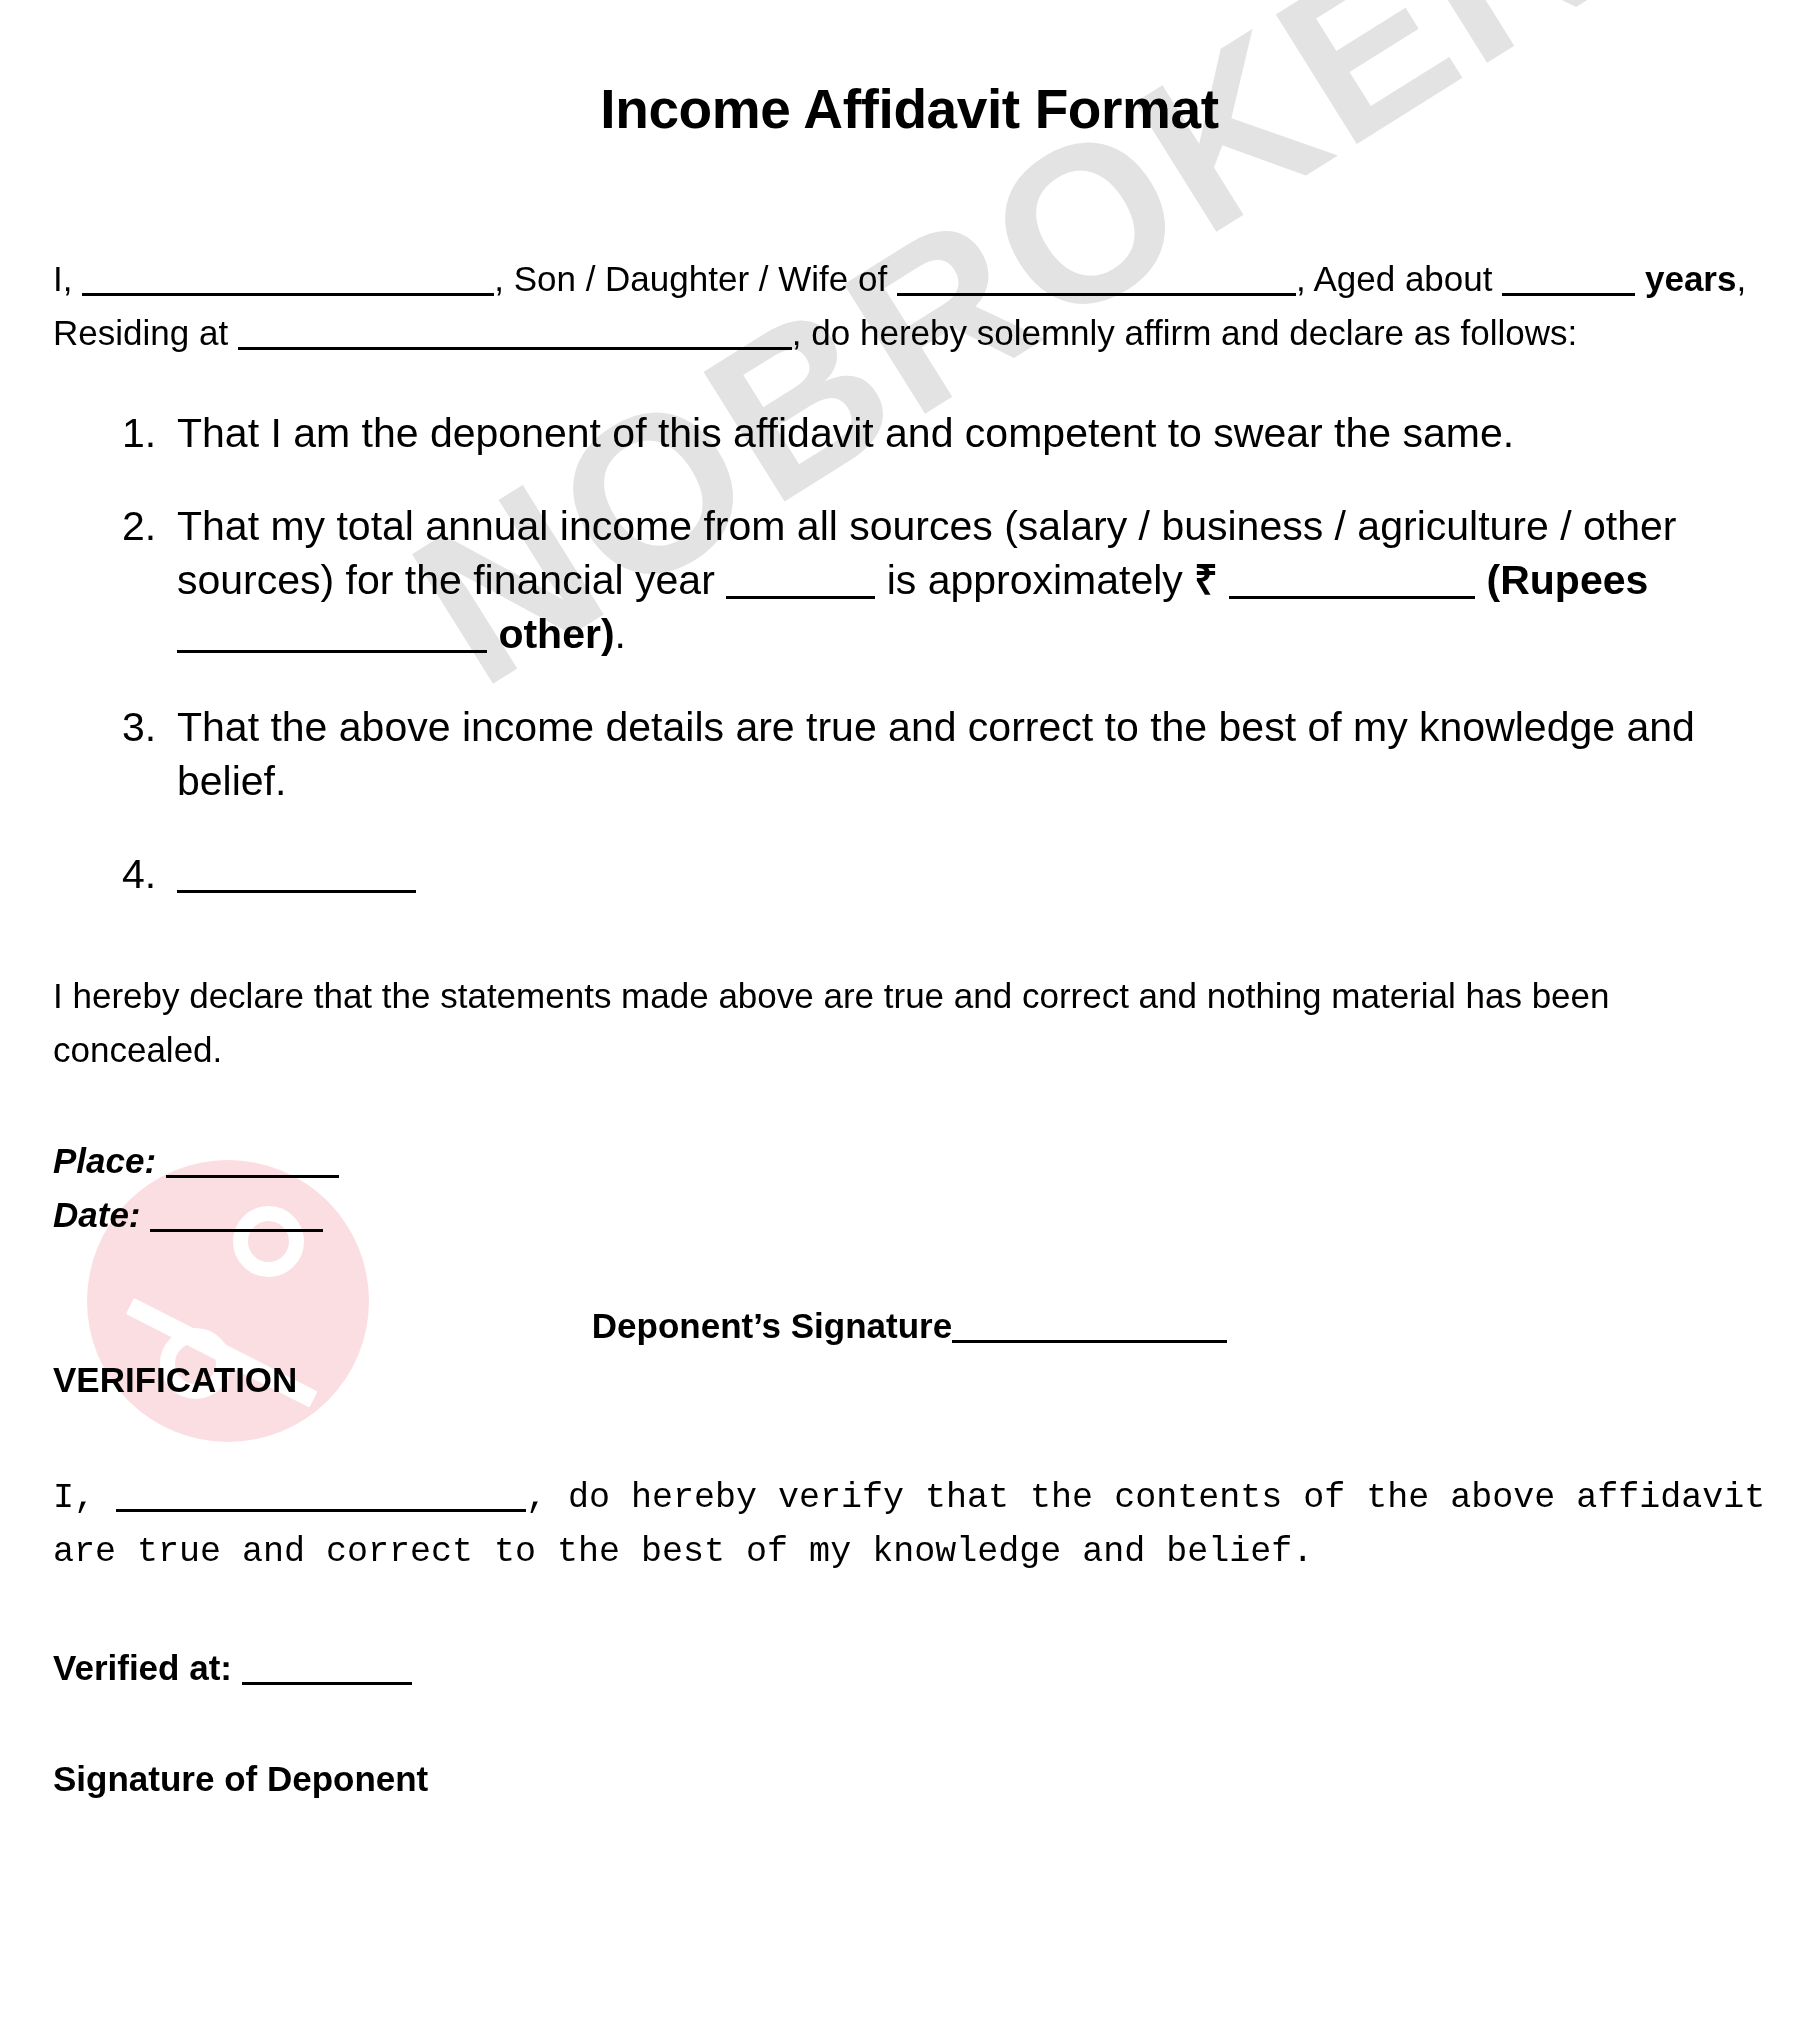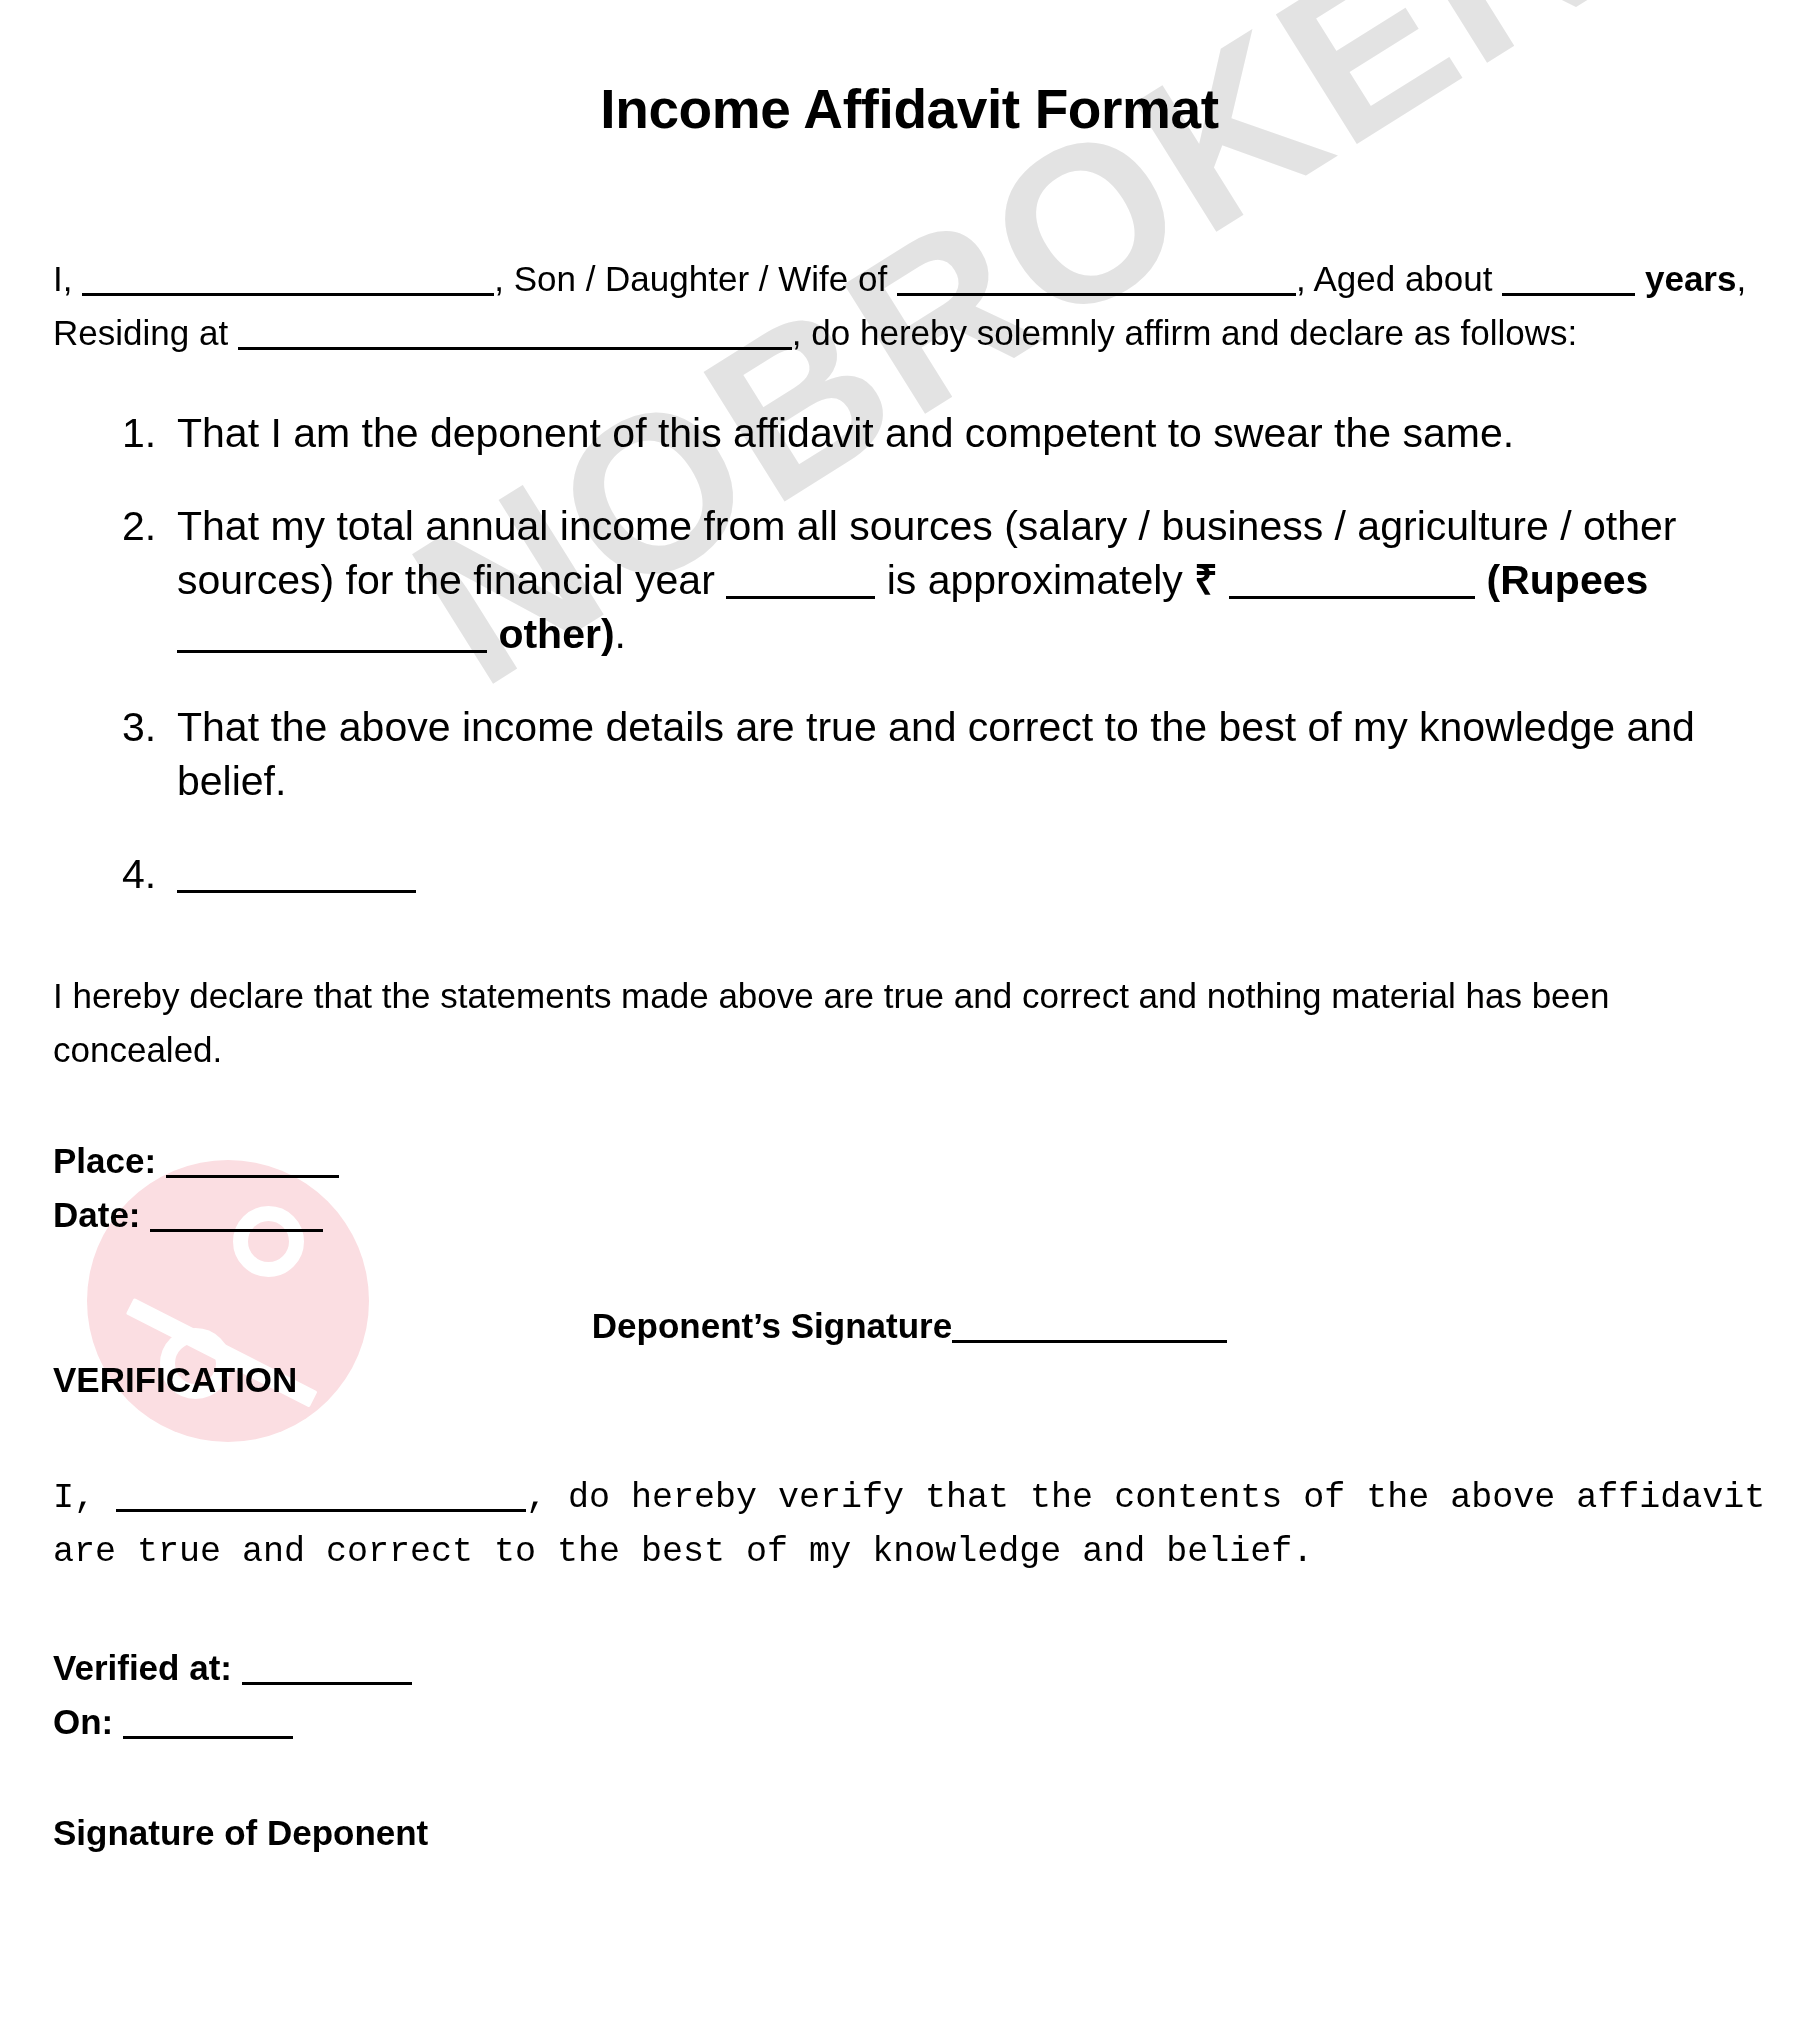--- a/index.html
+++ b/index.html
@@ -149,21 +149,21 @@
   .bk-vat  { width: 170px; }
   .bk-on   { width: 170px; }
   .bk-vname{ width: 410px; }
 
   .kv {
     font-size: 35px;
     line-height: 54px;
     font-weight: 700;
     margin: 0;
   }
-  .block-place { margin-top: 57px; }
+  .block-place { margin-top: 57px; font-style: italic; }
   .block-sign  { margin-top: 57px; text-align: center; }
   .block-head  { margin-top: 59px; }
   .block-verified { margin-top: 62px; }
   .block-sigdep { margin-top: 57px; }
 
   .heading-verif {
     font-size: 35px;
     font-weight: 700;
     margin: 0;
     line-height: 54px;
@@ -242,22 +242,19 @@
     <p class="heading-verif block-head">VERIFICATION</p>
 
     <p class="para para-verify"><span>I,</span>
       <span class="blank bk-vname"></span><span>, do hereby verify that the contents of the above affidavit are true and correct to the best of my knowledge and belief.</span>
     </p>
 
     <div class="block-verified">
       <p class="kv"><span>Verified at:</span>
         <span class="blank bk-vat"></span>
       </p>
-      <p class="kv"><span>On:</span>
-        <span class="blank bk-on"></span>
-      </p>
     </div>
 
     <p class="kv block-sigdep">Signature of Deponent</p>
 
   </div>
 </div>
 
 
 </body></html>

